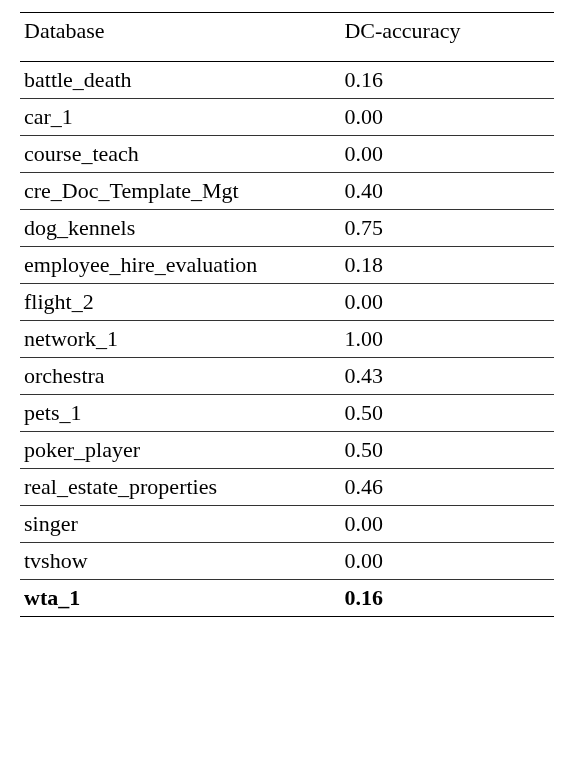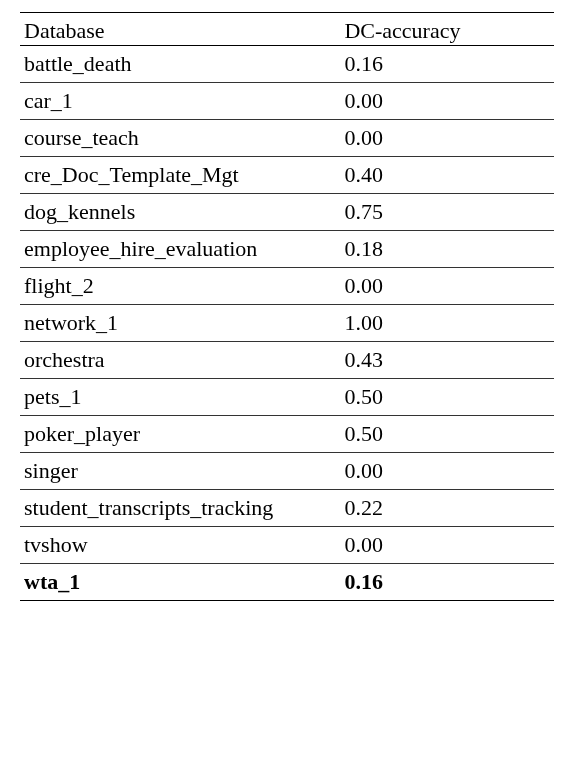--- a/index.html
+++ b/index.html
@@ -11,21 +11,21 @@
       width: 574px;
       box-sizing: border-box;
     }
     table {
       width: 100%;
       border-collapse: collapse;
     }
     th {
       font-weight: normal;
       text-align: left;
-      padding: 5px 4px 1px 4px;
+      padding: 5px 4px 17px 4px;
       border-top: 1.5px solid #000;
       border-bottom: 1px solid #000;
     }
     td {
       padding: 5px 4px 5px 4px;
       border-bottom: 0.75px solid #333;
     }
     tr:last-child td {
       border-bottom: 1.5px solid #000;
       font-weight: bold;
@@ -87,26 +87,26 @@
     </tr>
     <tr>
       <td>pets_1</td>
       <td>0.50</td>
     </tr>
     <tr>
       <td>poker_player</td>
       <td>0.50</td>
     </tr>
     <tr>
+      <td>real_estate_properties</td>
+      <td>0.46</td>
+    </tr>
+    <tr>
       <td>singer</td>
       <td>0.00</td>
-    </tr>
-    <tr>
-      <td>student_transcripts_tracking</td>
-      <td>0.22</td>
     </tr>
     <tr>
       <td>tvshow</td>
       <td>0.00</td>
     </tr>
     <tr>
       <td>wta_1</td>
       <td>0.16</td>
     </tr>
   </tbody>

